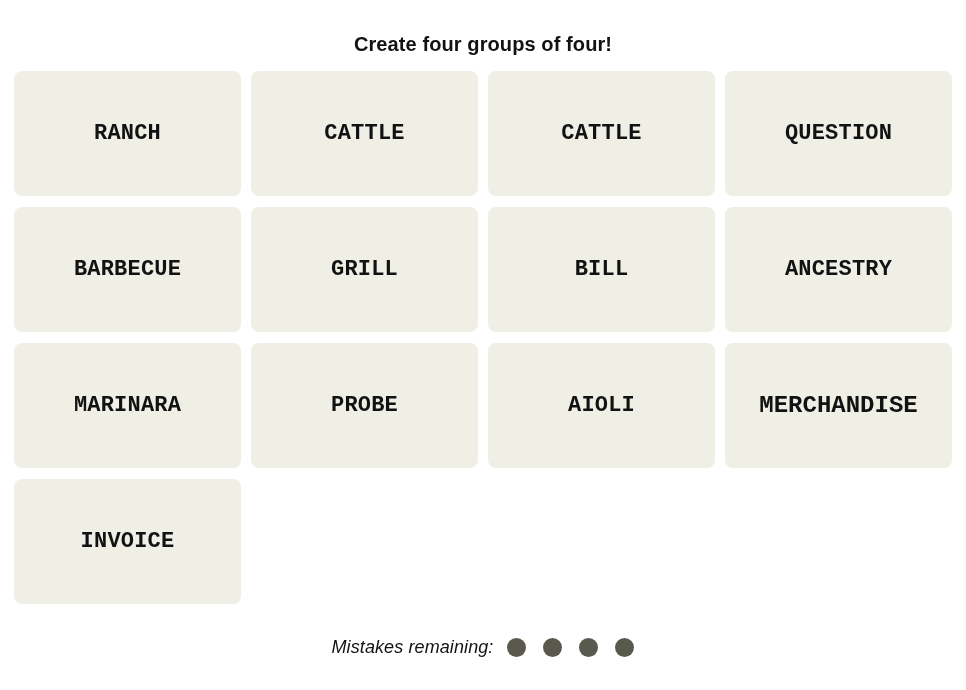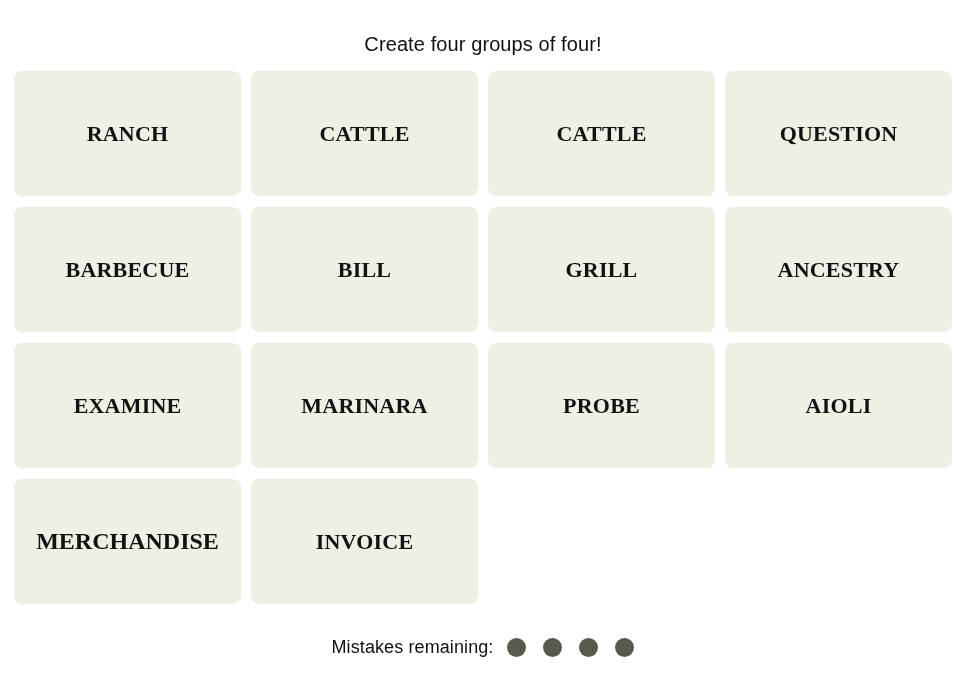--- a/index.html
+++ b/index.html
@@ -20,21 +20,21 @@
     height: 690px;
     box-sizing: border-box;
     display: flex;
     flex-direction: column;
     align-items: center;
   }
 
   .instruction {
     margin-top: 31px;
     font-size: 20px;
-    font-weight: 400;
+    font-weight: 700;
     color: #121212;
     letter-spacing: 0.1px;
     line-height: 26px;
   }
 
   .board {
     margin-top: 14px;
     width: 938px;
     display: grid;
     grid-template-columns: repeat(4, 227px);
@@ -51,41 +51,42 @@
     align-items: center;
     justify-content: center;
     padding: 0 6px;
     box-sizing: border-box;
     cursor: pointer;
     user-select: none;
     -webkit-user-select: none;
   }
 
   .tile-label {
-    font-family: Liberation Serif, serif;
+    font-family: Liberation Mono, monospace;
     font-size: 22px;
     font-weight: bold;
     color: #121212;
     letter-spacing: 0.2px;
     text-align: right;
     line-height: 1.05;
     white-space: nowrap;
   }
 
   .tile-label.long {
     font-size: 24px;
     letter-spacing: 0px;
   }
 
   .mistakes-row {
     margin-top: 32px;
     display: flex;
     align-items: center;
     justify-content: center;
     gap: 0px;
+    font-style: italic;
   }
 
   .mistakes-label {
     font-size: 18px;
     font-weight: 400;
     color: #121212;
     line-height: 22px;
     letter-spacing: 0.1px;
   }
 
@@ -128,34 +129,31 @@
 
     <button class="tile">
       <span class="tile-label">QUESTION</span>
     </button>
 
     <button class="tile">
       <span class="tile-label">BARBECUE</span>
     </button>
 
     <button class="tile">
-      <span class="tile-label">BILL</span>
+      <span class="tile-label">GRILL</span>
     </button>
 
     <button class="tile">
-      <span class="tile-label">GRILL</span>
+      <span class="tile-label">BILL</span>
     </button>
 
     <button class="tile">
       <span class="tile-label">ANCESTRY</span>
     </button>
 
-    <button class="tile">
-      <span class="tile-label">EXAMINE</span>
-    </button>
 
 
     <button class="tile">
       <span class="tile-label">MARINARA</span>
     </button>
 
     <button class="tile">
       <span class="tile-label">PROBE</span>
     </button>
 

